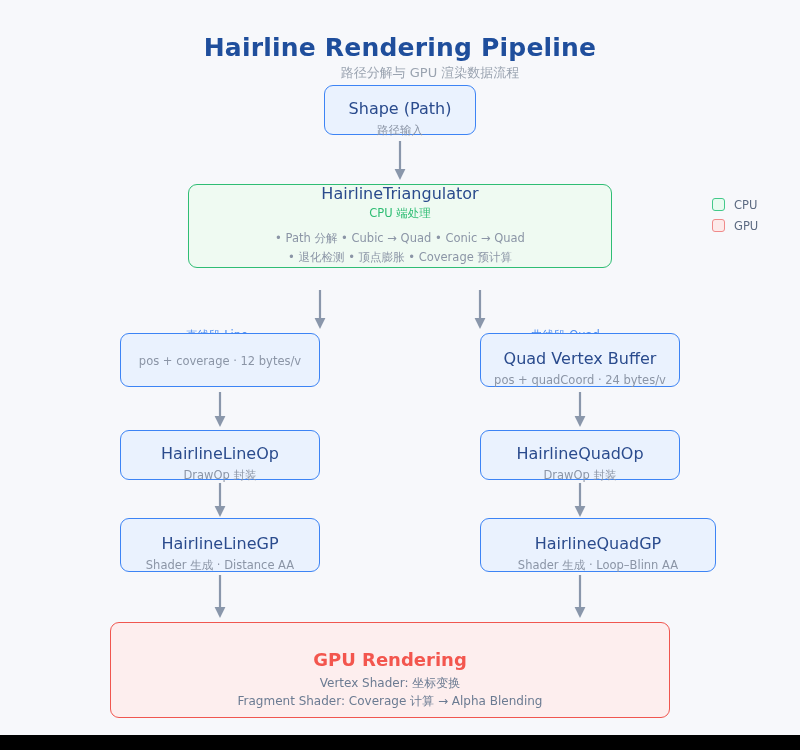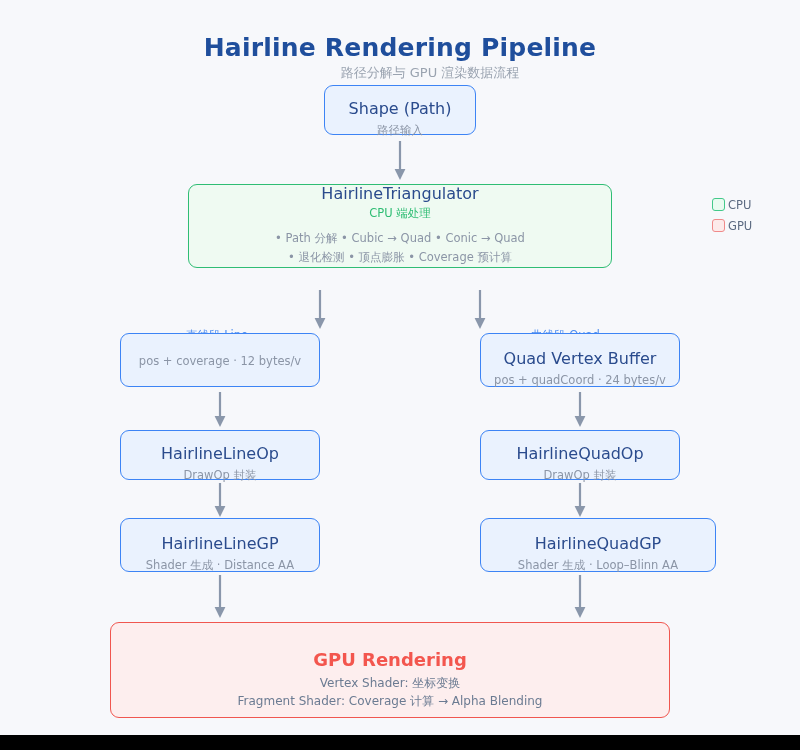--- a/index.html
+++ b/index.html
@@ -55,21 +55,21 @@
   
   .legend {
     position: absolute;
     left: 712px;
     top: 194px;
   }
   .legend-row {
     display: flex;
     align-items: center;
     height: 21px;
-    gap: 3px;
+    gap: 9px;
   }
   .legend-swatch {
     width: 13px;
     height: 13px;
     border-radius: 3px;
     box-sizing: border-box;
     border-width: 1.6px;
     border-style: solid;
   }
   .legend-swatch.cpu { background: #e8fbf0; border-color: #43c98a; }

